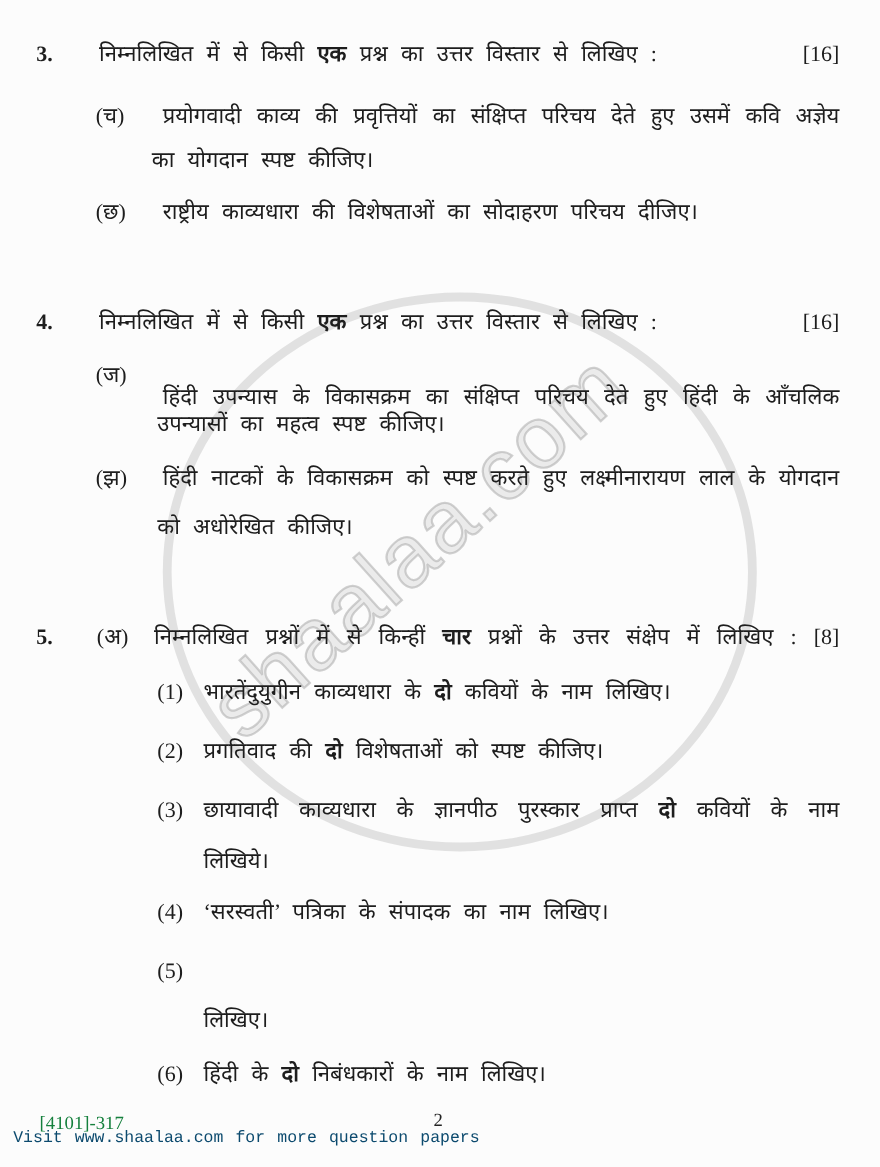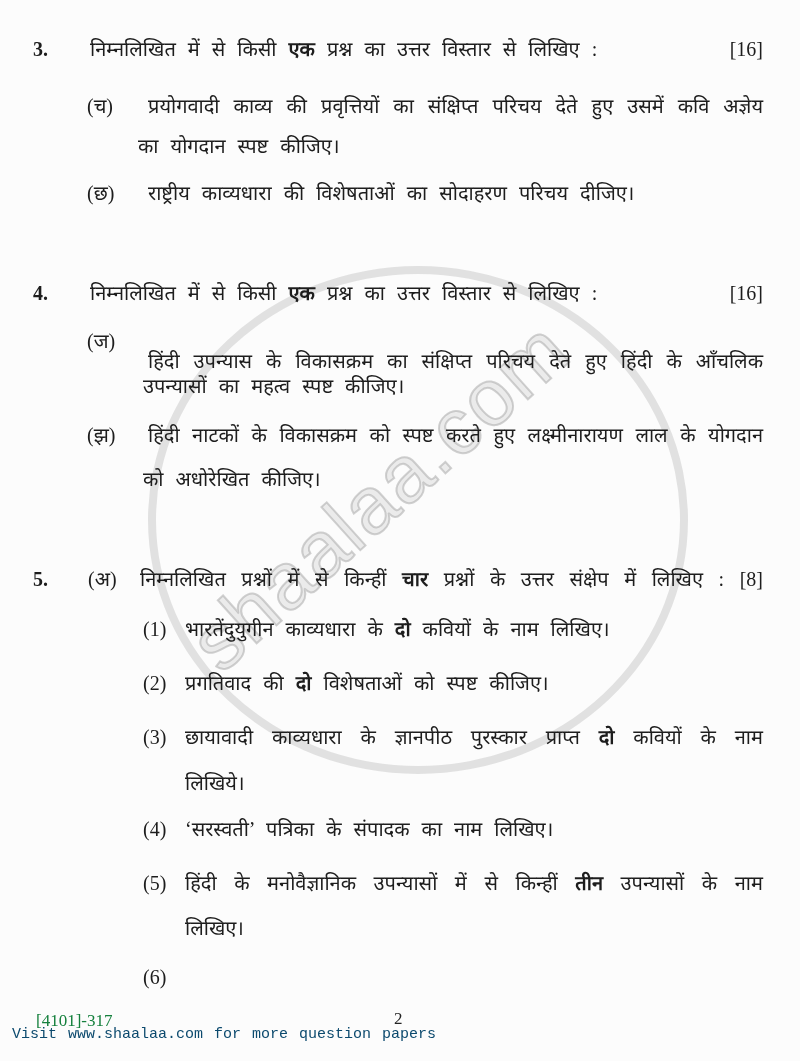--- a/index.html
+++ b/index.html
@@ -125,26 +125,26 @@
     <span>छायावादी काव्यधारा के ज्ञानपीठ पुरस्कार प्राप्त</span>
     <b class="bld">दो</b>
     <span>कवियों के नाम</span>
   </div>
   <div class="ln" style="left:185px;top:768px;text-align:center;">लिखिये।</div>
 
   <div class="ln" style="left:143px;top:814px;">(4)</div>
   <div class="ln" style="left:185px;top:814px;">‘सरस्वती’ पत्रिका के संपादक का नाम लिखिए।</div>
 
   <div class="ln" style="left:143px;top:868px;">(5)</div>
-  <div class="ln just" style="left:185px;top:868px;width:578px;">
-    <span>हिंदी के मनोवैज्ञानिक उपन्यासों में से किन्हीं</span>
-    <b class="bld">तीन</b>
-    <span>उपन्यासों के नाम</span>
-  </div>
   <div class="ln" style="left:185px;top:913px;">लिखिए।</div>
 
   <div class="ln" style="left:143px;top:962px;">(6)</div>
+  <div class="ln" style="left:185px;top:962px;">
+    <span>हिंदी के</span>
+    <b class="bld">दो</b>
+    <span>निबंधकारों के नाम लिखिए।</span>
+  </div>
 
   <div class="foot-code">[4101]-317</div>
   <div class="foot-page">2</div>
   <div class="foot-promo">Visit www.shaalaa.com for more question papers</div>
 
 </div>
 
 </body></html>

